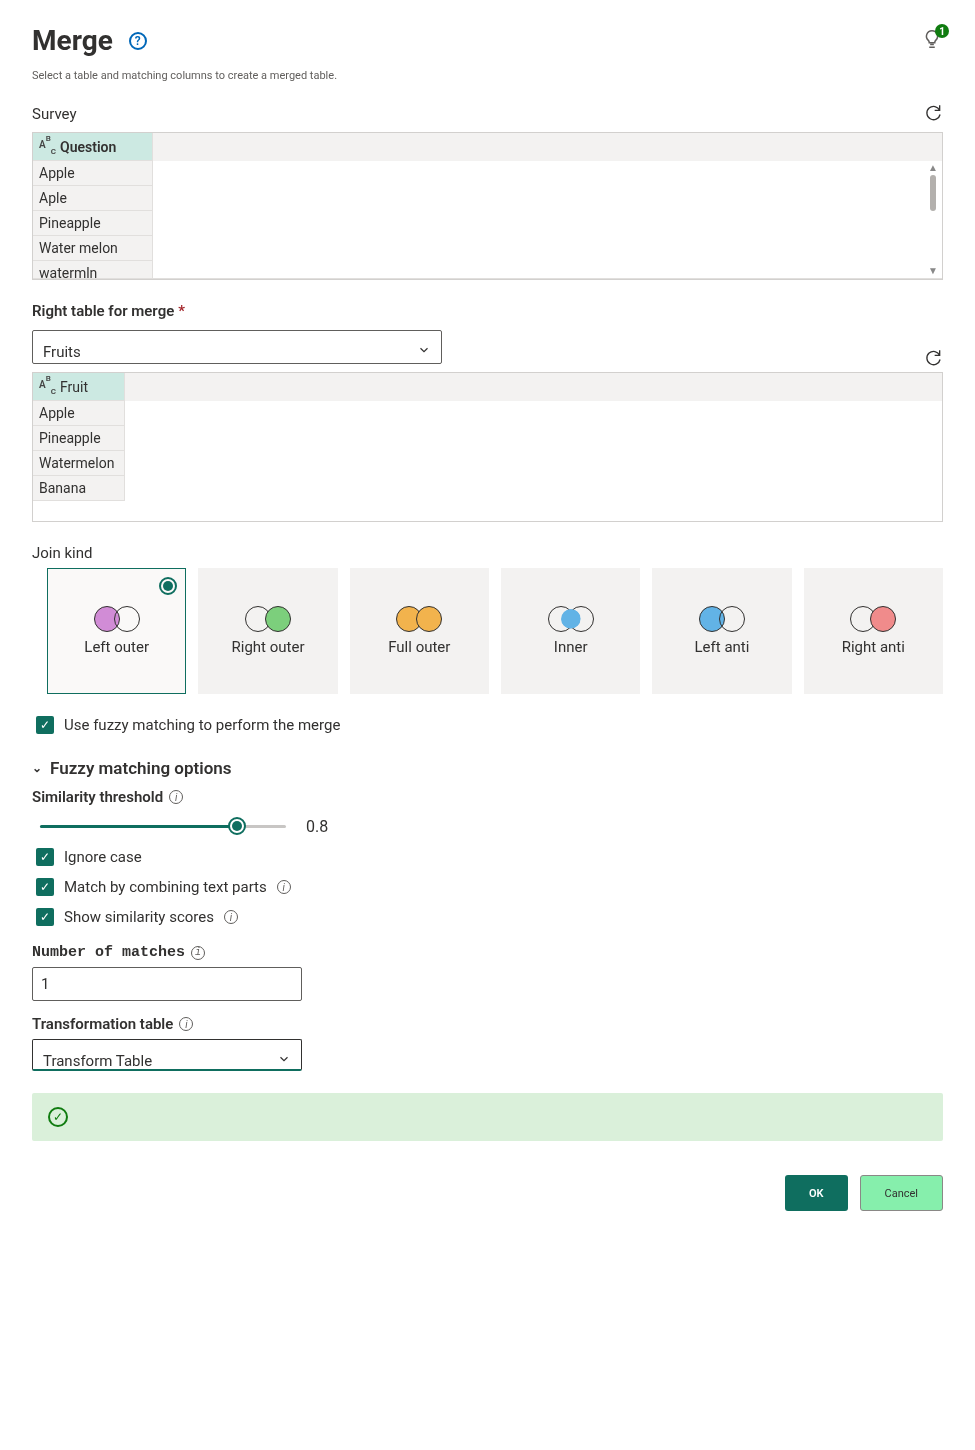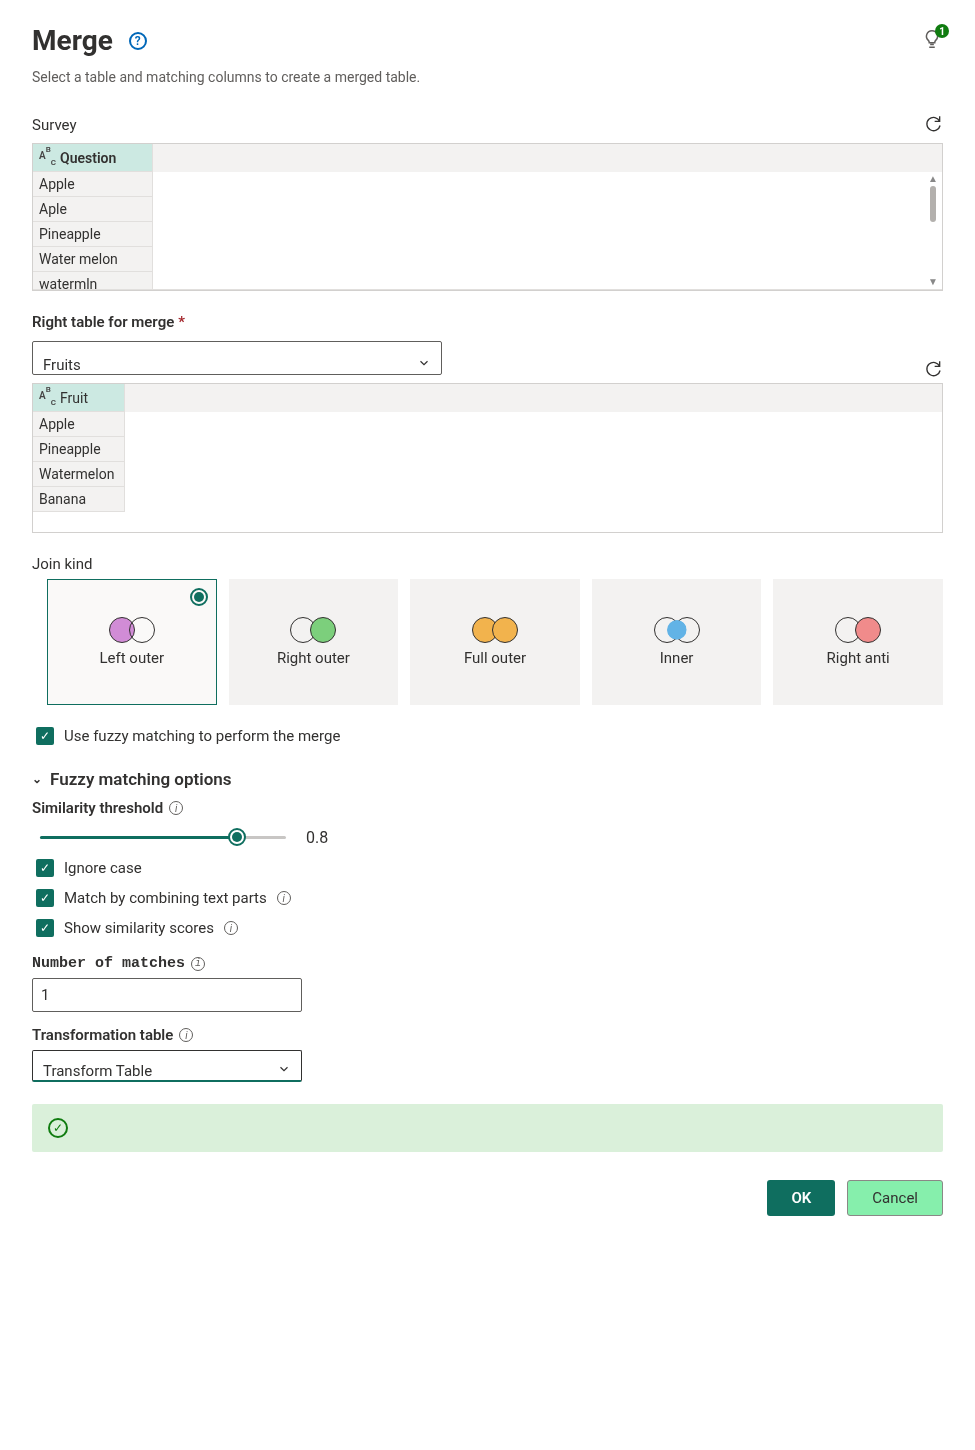--- a/index.html
+++ b/index.html
@@ -14,21 +14,21 @@
   }
 
   .header-row { display:flex; align-items:center; justify-content:space-between; }
   .title-row { display:flex; align-items:center; gap:16px; }
   h1 { font-size: 28px; font-weight:700; margin:0; }
   .help-icon { width:18px; height:18px; border:2px solid #0067b8; border-radius:50%; color:#0067b8; display:flex; align-items:center; justify-content:center; font-size:12px; font-weight:600; }
   .tips-icon { position:relative; }
   .tips-icon svg { width:22px; height:22px; }
   .tips-badge { position:absolute; top:-4px; right:-6px; background:#107c10; color:#fff; font-size:10px; font-weight:700; min-width:14px; height:14px; border-radius:7px; display:flex; align-items:center; justify-content:center; padding:0 3px; }
 
-  .subtitle { color:#605e5c; margin: 12px 0 28px 0; font-size:14px; }
+  .subtitle { color:#605e5c; margin: 12px 0 20px 0; font-size:11px; }
 
   .label { font-size:15px; color:#323130; margin: 6px 0; display:flex; align-items:center; justify-content:space-between;gap:48px; }
   .label .req { color:#a4262c; margin-left:4px; }
   .label-bold { font-weight:600; }
 
   .refresh-icon svg { width:20px; height:20px; }
 
   .table-preview { border:1px solid #d2d0ce; margin-top:2px; }
   .col-header { background:#f3f2f1; height:28px; display:flex; }
   .col-cell { padding:0 6px; display:flex; align-items:center; gap:4px; height:28px; border-right:1px solid #e1dfdd; border-bottom:1px solid #e1dfdd; }
@@ -46,21 +46,21 @@
   .scroll-arrow { color:#888; font-size:10px; line-height:1; }
   .scroll-thumb { width:6px; height:36px; background:#b3b0ad; border-radius:3px; margin-top:2px; }
   .scroll-top { display:flex; flex-direction:column; align-items:center; }
 
   .row-cell { background:#f3f2f1; padding: 4px 6px; border-right:1px solid #e1dfdd; border-bottom:1px solid #e1dfdd; font-size:14px; color:#323130; }
   .rows-area .row-cell.w-left { width:120px; }
   .survey-last { height:18px; overflow:hidden; }
 
   .section-gap { height:16px; }
 
-  .select { width:410px; height:34px; border:1px solid #605e5c; border-radius:2px; display:flex; align-items:flex-end; justify-content:space-between; padding:0 10px; font-size:15px; margin:4px 0 6px 0; }
+  .select { width:410px; height:34px; border:1px solid #605e5c; border-radius:2px; display:flex; align-items:flex-start; justify-content:space-between; padding:12px 10px; font-size:15px; margin:4px 0 6px 0; }
   .select.small { width:270px; height:32px; border:1px solid #323130; border-bottom:2px solid #0f6e5f; }
   .chev { color:#323130; }
 
   .fruits-body { height:120px; display:flex; }
   .fruits-left { width:92px; }
   .fruits-blank { flex:1; }
 
   
   .join-row { display:flex; gap:12px; margin-top:4px;padding-left:15px; }
   .join-tile { flex:1; height:126px; background:#f3f2f1; border:1px solid #f3f2f1; display:flex; flex-direction:column; align-items:center; justify-content:center; gap:6px; position:relative; font-size:15px; color:#323130; }
@@ -99,21 +99,21 @@
   .slider .thumb { position:absolute; top:1px; left:calc(80% - 9px); width:18px; height:18px; border-radius:50%; border:2px solid #0f6e5f; background:#fff; display:flex; align-items:center; justify-content:center; }
   .slider .thumb::after { content:""; width:10px; height:10px; background:#0f6e5f; border-radius:50%; }
   .slider-val { font-size:16px; }
 
   .num-input { width:270px; height:34px; border:1px solid #605e5c; border-radius:2px; padding:0 8px; font-size:15px; display:flex; align-items:center; margin-top:4px; }
 
   .status-bar { margin-top:22px; background:#daf0da; border-radius:2px; padding:14px 16px; display:flex; align-items:center; gap:12px; font-size:15px; }
   .status-icon { width:20px; height:20px; border:2px solid #107c10; border-radius:50%; color:#107c10; display:flex; align-items:center; justify-content:center; font-size:12px; }
 
   .footer { display:flex; justify-content:flex-end; gap:12px; margin-top:28px; }
-  .btn { height:36px; padding:10px 24px; border-radius:3px; font-size:15px; display:flex; align-items:center; justify-content:center; }
+  .btn { height:36px; padding:10px 24px; border-radius:3px; font-size:11px; display:flex; align-items:center; justify-content:center;margin-top:6px; }
   .btn-primary { background:#0f6e5f; color:#fff; font-weight:600; }
   .btn-secondary { background:#86efac; border:1px solid #8a8886; color:#323130; }
 
   .right-table-row { display:flex; align-items:flex-end; justify-content:space-between; }
 </style>
 </head>
 <body>
 
 <div class="header-row">
   <div class="title-row">
@@ -232,20 +232,27 @@
     <div class="join-label">Full outer</div>
   </div>
   <div class="join-tile">
     <div class="venn inner">
         <div class="c l"></div>
         <div class="c r"></div>
       </div>
     <div class="join-label">Inner</div>
   </div>
   <div class="join-tile">
+    <div class="venn left-anti">
+        <div class="c l"></div>
+        <div class="c r"></div>
+      </div>
+    <div class="join-label">Left anti</div>
+  </div>
+  <div class="join-tile">
     <div class="venn right-anti">
         <div class="c l"></div>
         <div class="c r"></div>
       </div>
     <div class="join-label">Right anti</div>
   </div>
 </div>
 
 <div class="chk-row" style="margin-top:22px;">
   <div class="chk">✓</div>

